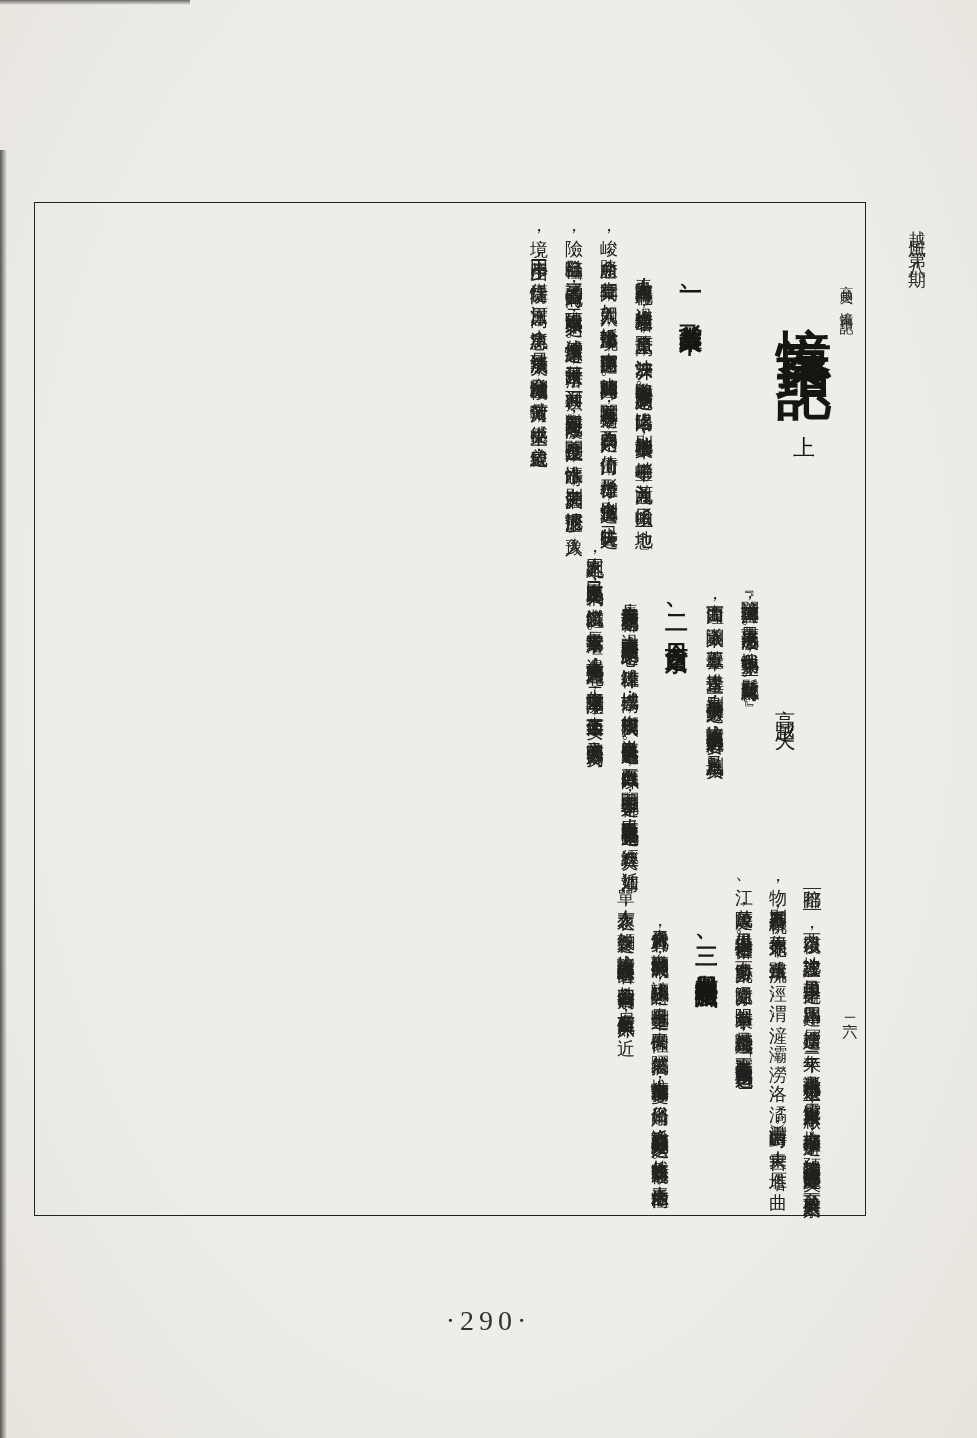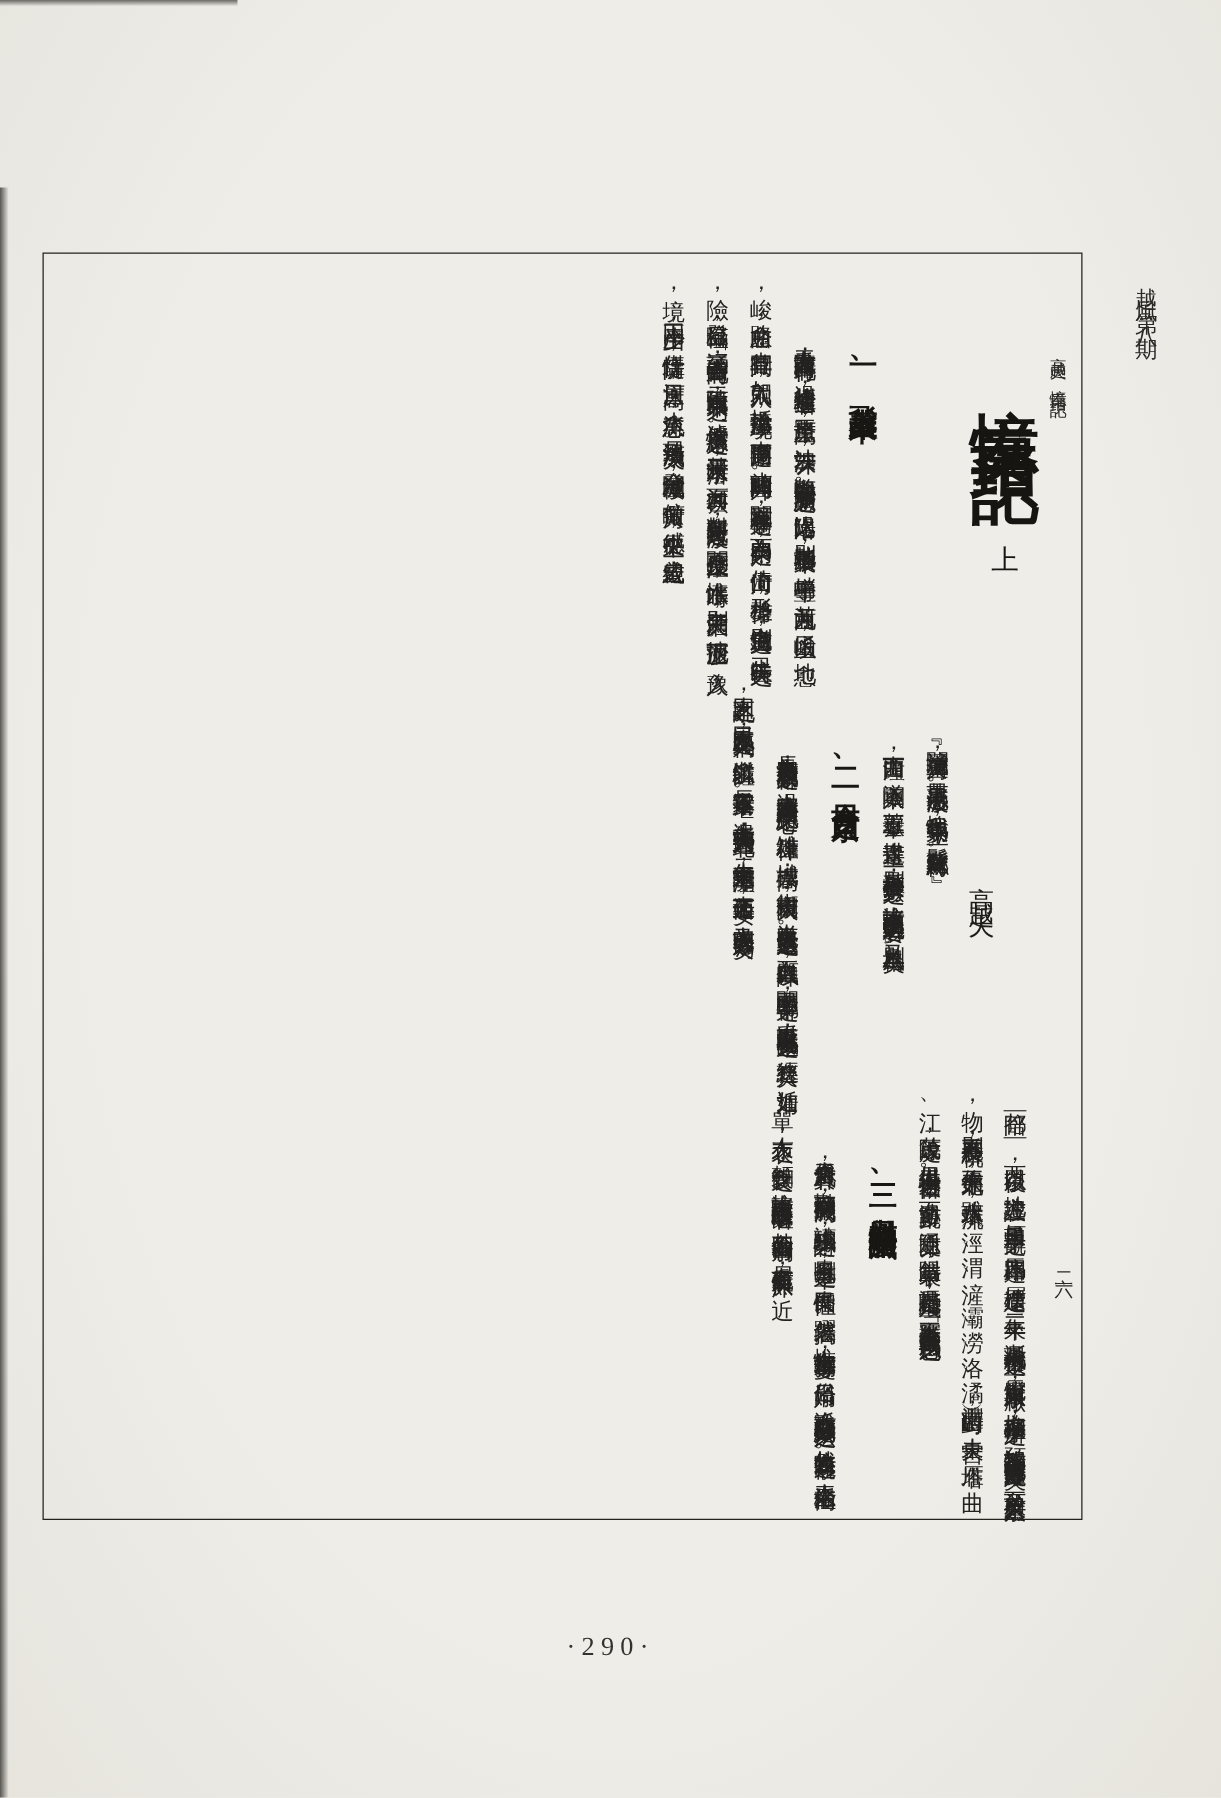--- a/index.html
+++ b/index.html
@@ -18,21 +18,21 @@
     background:linear-gradient(to bottom,rgba(40,38,34,.65),rgba(40,38,34,0));}
 
   .vtext{writing-mode:vertical-rl;text-orientation:upright;}
 
   
   .journal-issue{position:absolute;top:216px;right:48px;
     font-size:18px;letter-spacing:10px;color:#2a2927;}
   .folio{position:absolute;top:1006px;left:840px;
     font-size:15px;letter-spacing:5px;color:#2a2927;}
   .page-number{position:absolute;top:1305px;left:50%;transform:translateX(-50%);
-    font-size:21px;letter-spacing:5px;color:#33322f;}
+    font-size:28px;letter-spacing:5px;color:#33322f;}
 
   
   .frame{position:absolute;left:30px;top:198px;width:840px;height:1022px;
     border:3px solid #1716144; border-color:#1b1a18;box-sizing:border-box;padding:4px;}
   .frame-inner{width:100%;height:100%;box-sizing:border-box;
     border:1px solid #23221f;padding:10px 6px;}
   .content{position:relative;width:100%;height:100%;}
 
   
   .title-block{position:absolute;top:12px;right:2px;width:142px;height:640px;}

